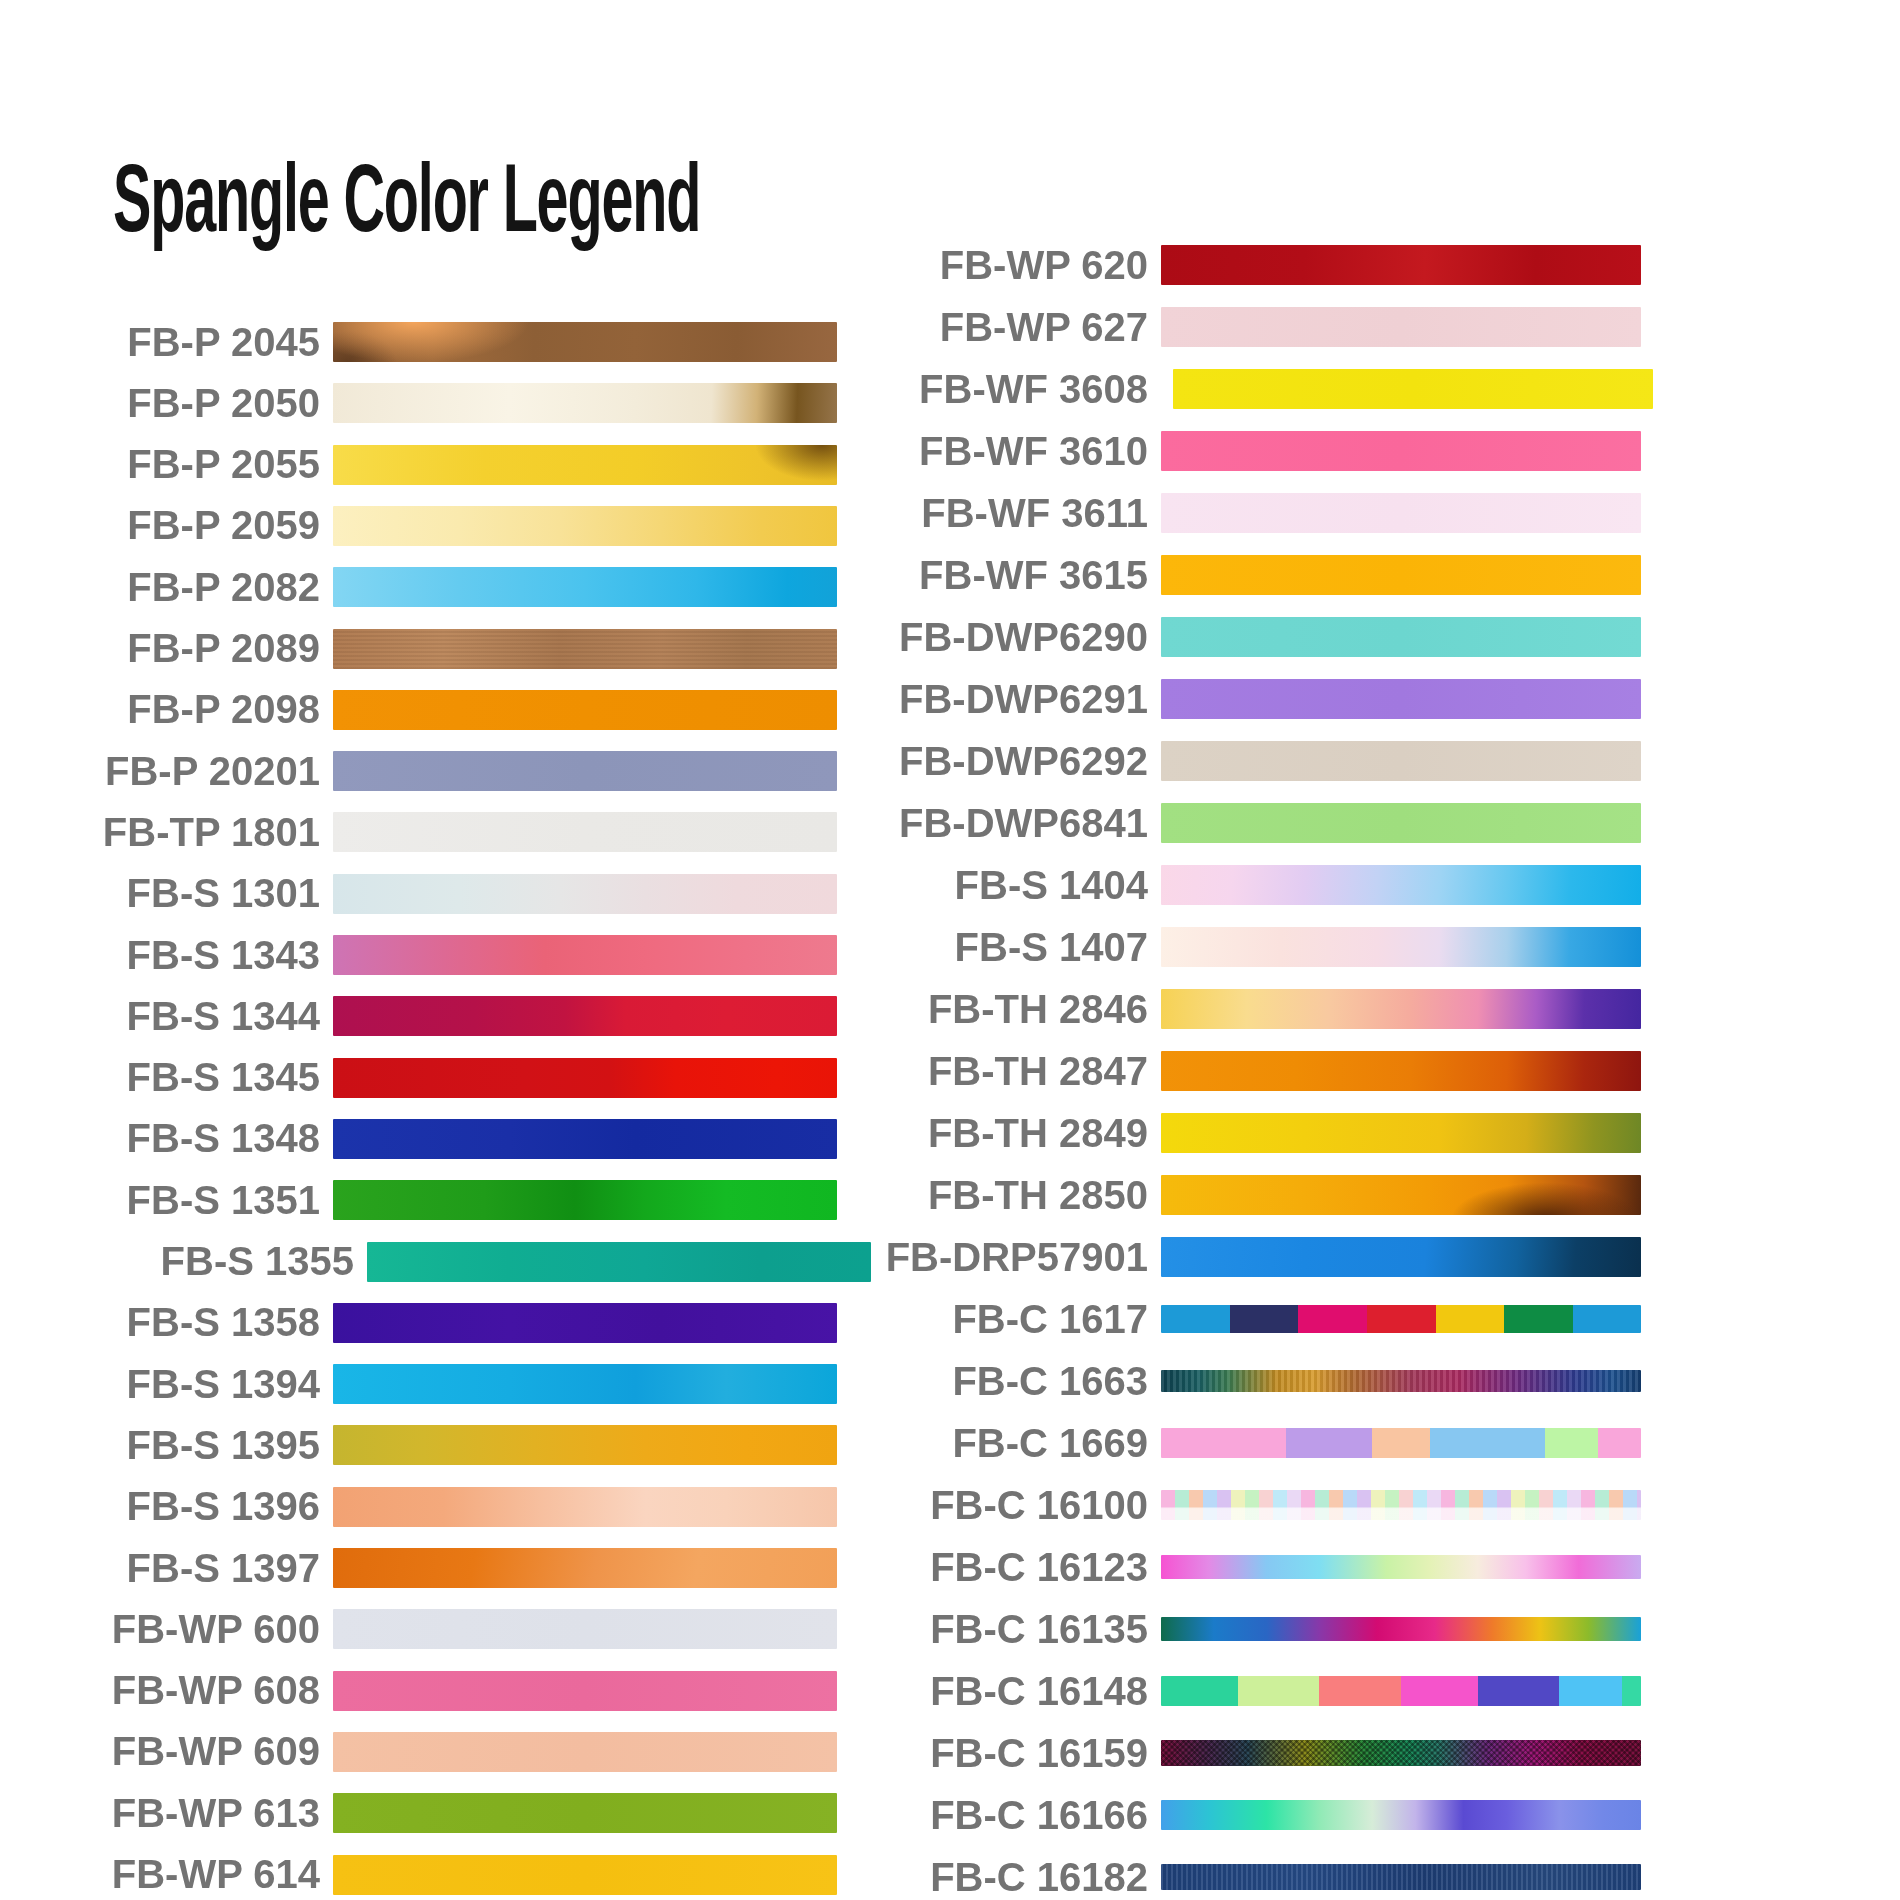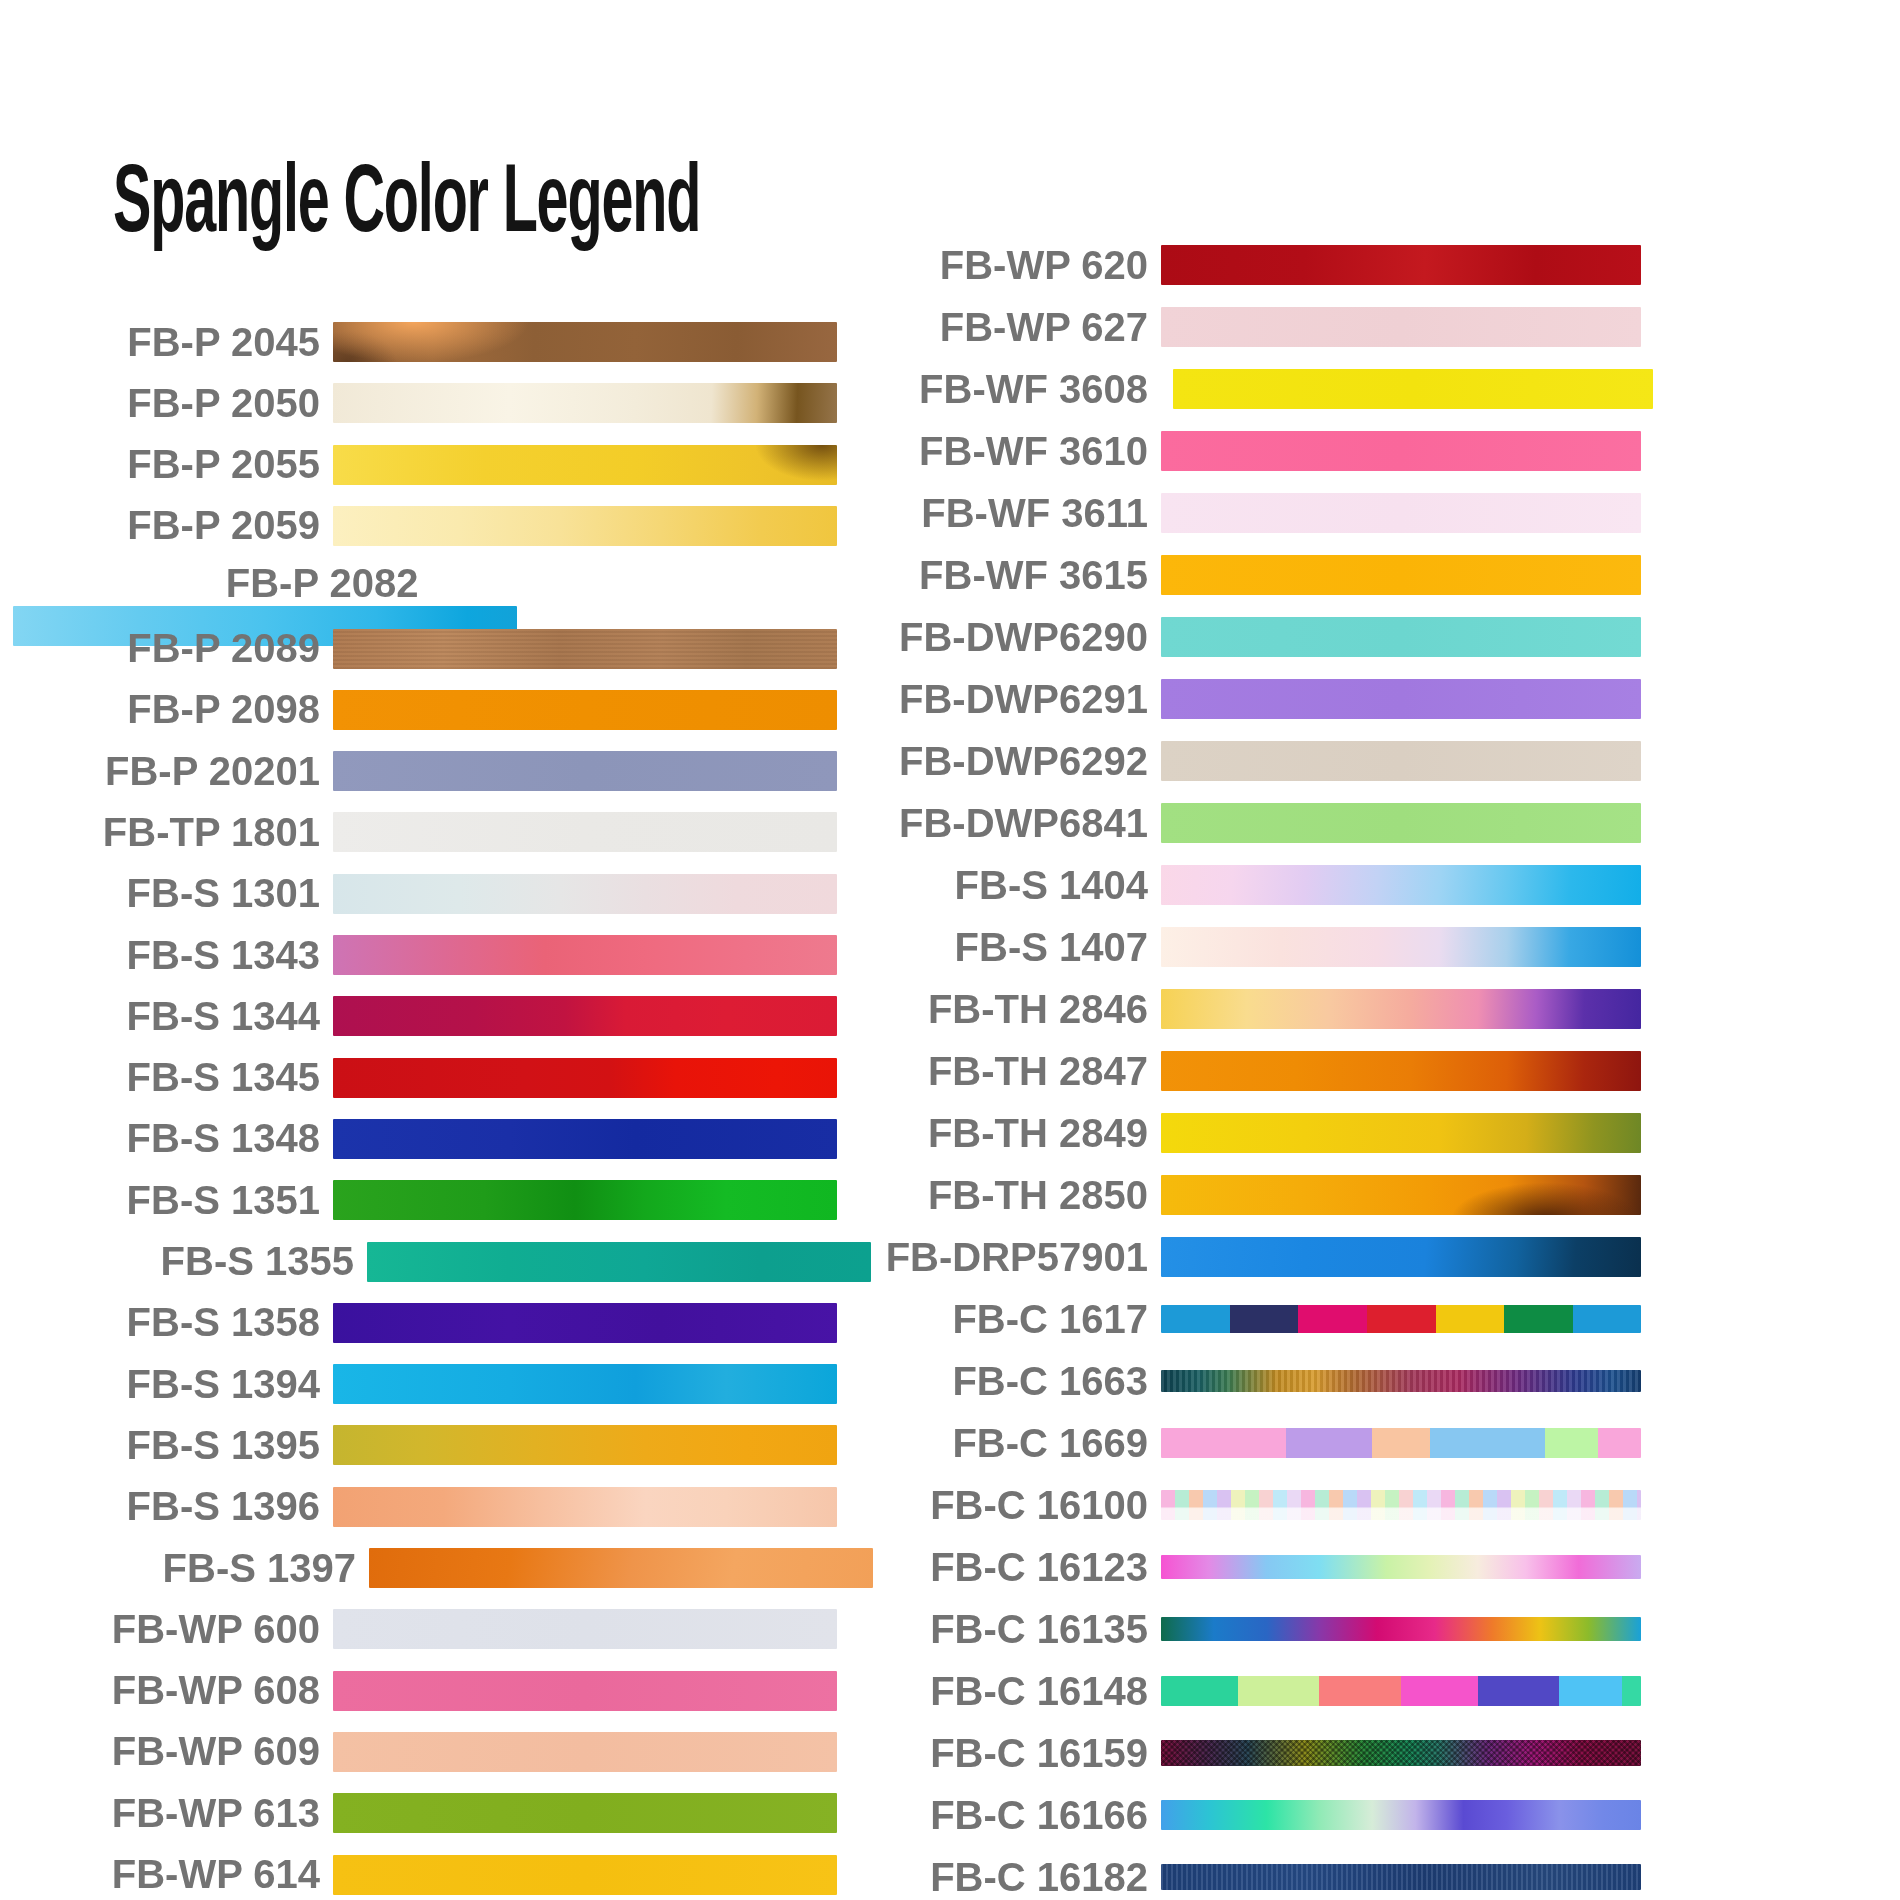--- a/index.html
+++ b/index.html
@@ -28,21 +28,21 @@
         <div class="swatch" style="width: 504px; height: 40px; background: linear-gradient(92deg, rgb(241, 233, 215) 0%, rgb(249, 244, 230) 35%, rgb(243, 236, 218) 60%, rgb(239, 229, 207) 75%, rgb(210, 178, 119) 84%, rgb(119, 85, 31) 92%, rgb(149, 116, 74) 100%);"></div>
       </div>
       <div class="legend-row" style="left: 0px; top: 438.6px; height: 52px;">
         <span class="code-label" style="width: 320px;">FB-P 2055</span>
         <div class="swatch" style="width: 504px; height: 40px; background: radial-gradient(22% 150% at 97% 0%, rgba(96, 60, 12, 0.85), rgba(96, 60, 12, 0) 60%), linear-gradient(92deg, rgb(248, 220, 73) 0%, rgb(244, 208, 46) 30%, rgb(243, 205, 40) 60%, rgb(238, 195, 42) 85%, rgb(232, 188, 38) 100%);"></div>
       </div>
       <div class="legend-row" style="left: 0px; top: 499.9px; height: 52px;">
         <span class="code-label" style="width: 320px;">FB-P 2059</span>
         <div class="swatch" style="width: 504px; height: 40px; background: linear-gradient(92deg, rgb(252, 240, 192) 0%, rgb(250, 234, 174) 25%, rgb(248, 226, 152) 45%, rgb(245, 215, 117) 65%, rgb(242, 203, 79) 85%, rgb(240, 198, 62) 100%);"></div>
       </div>
-      <div class="legend-row" style="left: 0px; top: 561.2px; height: 52px; flex-direction: column;">
+      <div class="legend-row" style="left: 0px; top: 561.2px; height: 52px;">
         <span class="code-label" style="width: 320px;">FB-P 2082</span>
         <div class="swatch" style="width: 504px; height: 40px; background: linear-gradient(92deg, rgb(131, 214, 243) 0%, rgb(100, 203, 240) 25%, rgb(74, 195, 238) 50%, rgb(47, 183, 233) 72%, rgb(14, 166, 222) 90%, rgb(18, 162, 216) 100%);"></div>
       </div>
       <div class="legend-row" style="left: 0px; top: 622.5px; height: 52px;">
         <span class="code-label" style="width: 320px;">FB-P 2089</span>
         <div class="swatch" style="width: 504px; height: 40px; background: repeating-linear-gradient(0deg, rgba(90, 55, 30, 0.12) 0px, rgba(90, 55, 30, 0.12) 2px, rgba(255, 255, 255, 0) 2px, rgba(255, 255, 255, 0) 4px), linear-gradient(92deg, rgb(176, 124, 83) 0%, rgb(189, 138, 95) 22%, rgb(169, 120, 80) 45%, rgb(181, 131, 90) 65%, rgb(166, 120, 80) 82%, rgb(175, 126, 85) 100%);"></div>
       </div>
       <div class="legend-row" style="left: 0px; top: 683.8px; height: 52px;">
         <span class="code-label" style="width: 320px;">FB-P 2098</span>
         <div class="swatch" style="width: 504px; height: 40px; background: linear-gradient(92deg, rgb(242, 146, 4) 0%, rgb(240, 144, 0) 50%, rgb(238, 142, 0) 100%);"></div>
@@ -93,21 +93,21 @@
       </div>
       <div class="legend-row" style="left: 0px; top: 1419.4px; height: 52px;">
         <span class="code-label" style="width: 320px;">FB-S 1395</span>
         <div class="swatch" style="width: 504px; height: 40px; background: linear-gradient(90deg, rgb(197, 181, 47) 0%, rgb(210, 183, 44) 18%, rgb(226, 177, 34) 40%, rgb(238, 170, 25) 62%, rgb(242, 167, 19) 82%, rgb(240, 164, 17) 100%);"></div>
       </div>
       <div class="legend-row" style="left: 0px; top: 1480.7px; height: 52px;">
         <span class="code-label" style="width: 320px;">FB-S 1396</span>
         <div class="swatch" style="width: 504px; height: 40px; background: linear-gradient(90deg, rgb(242, 162, 115) 0%, rgb(244, 169, 124) 22%, rgb(247, 192, 160) 42%, rgb(250, 213, 192) 62%, rgb(249, 210, 186) 78%, rgb(246, 198, 170) 100%);"></div>
       </div>
       <div class="legend-row" style="left: 0px; top: 1542px; height: 52px;">
-        <span class="code-label" style="width: 320px; padding-left: 36px;">FB-S 1397</span>
+        <span class="code-label" style="width: 320px;">FB-S 1397</span>
         <div class="swatch" style="width: 504px; height: 40px; background: linear-gradient(100deg, rgb(224, 108, 12) 0%, rgb(232, 120, 20) 28%, rgb(239, 148, 74) 52%, rgb(244, 166, 96) 72%, rgb(242, 160, 88) 100%);"></div>
       </div>
       <div class="legend-row" style="left: 0px; top: 1603.3px; height: 52px;">
         <span class="code-label" style="width: 320px;">FB-WP 600</span>
         <div class="swatch" style="width: 504px; height: 40px; background: linear-gradient(92deg, rgb(224, 227, 235) 0%, rgb(222, 225, 233) 50%, rgb(225, 227, 234) 100%);"></div>
       </div>
       <div class="legend-row" style="left: 0px; top: 1664.6px; height: 52px;">
         <span class="code-label" style="width: 320px;">FB-WP 608</span>
         <div class="swatch" style="width: 504px; height: 40px; background: linear-gradient(92deg, rgb(236, 109, 159) 0%, rgb(234, 105, 156) 50%, rgb(237, 113, 162) 100%);"></div>
       </div>

